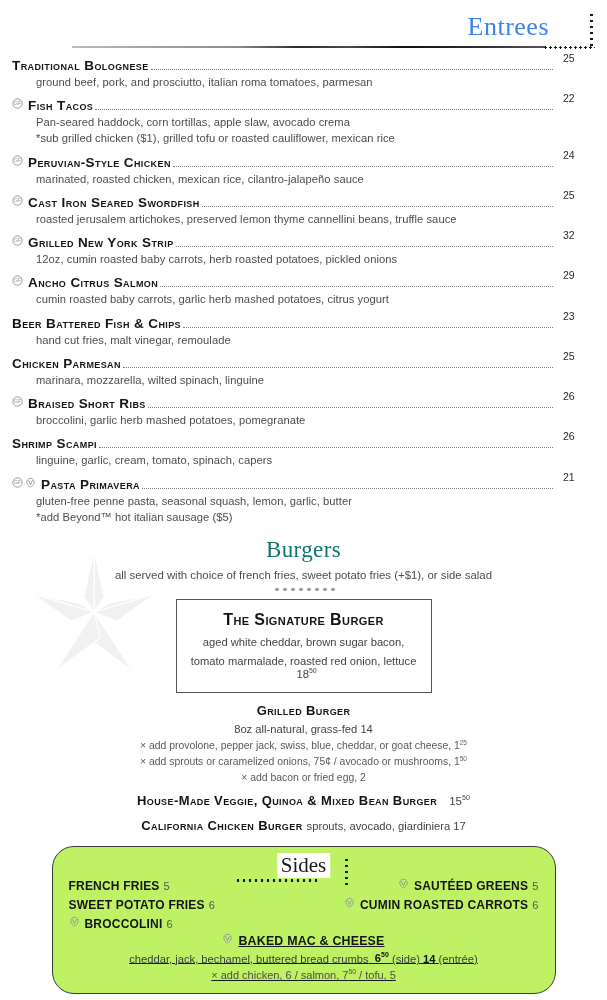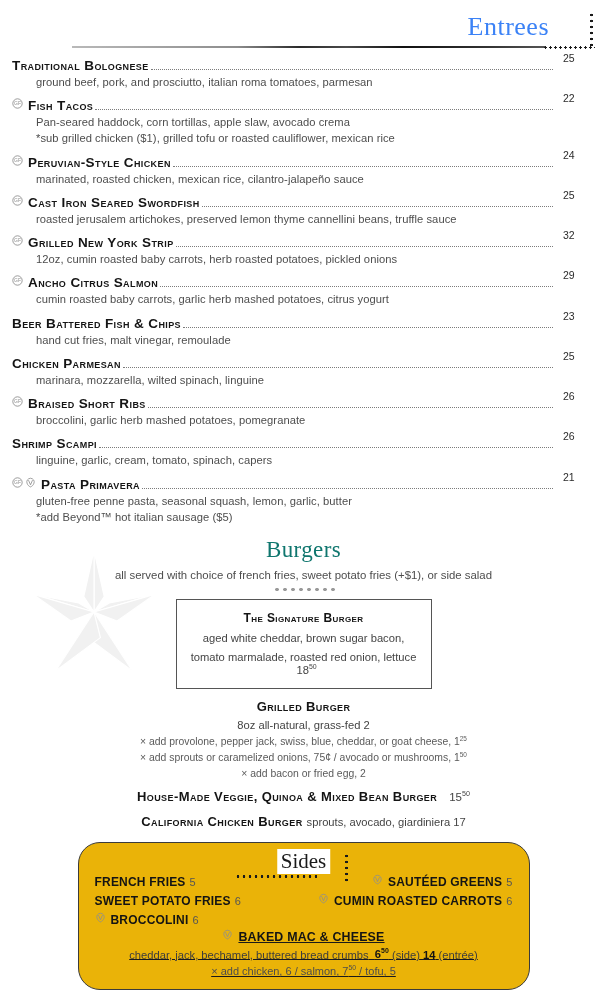--- a/index.html
+++ b/index.html
@@ -144,21 +144,21 @@
   }
   .signature-box {
     width: 256px;
     margin: 8px auto 0 auto;
     border: 1px solid #555;
     padding: 11px 8px 12px 8px;
     background: #fff;
   }
   .signature-name {
     font-weight: bold;
-    font-size: 12px;
+    font-size: 16px;
     font-variant: small-caps;
     text-transform: capitalize;
     letter-spacing: 0.4px;
     color: #141414;
   }
   .signature-line {
     font-size: 11.2px;
     color: #444;
     margin-top: 7px;
   }
@@ -173,26 +173,26 @@
   }
   .burger-sub { font-size: 11.2px; color: #444; margin-top: 5px; }
   .burger-add { font-size: 10.4px; color: #5a5a5a; margin-top: 4px; }
   .inline-desc { font-weight: normal; font-size: 11.2px; color: #444; font-variant: normal; text-transform: none; letter-spacing: 0; }
   sup { font-size: 0.62em; vertical-align: super; }
 
   
   .sides-box {
     position: relative;
     margin: 13px auto 0 auto;
-    width: 452px;
+    width: 504px;
     border: 1px solid #3b3b3b;
     border-radius: 22px;
     padding: 10px 16px 12px 16px;
     z-index: 2;
-    background: #eab308;
+    background: #bef264;
   }
   .sides-head { position: relative; height: 26px; }
   .sides-title {
     position: absolute;
     left: 50%;
     transform: translateX(-50%);
     top: -4px;
     font-family: "Liberation Serif", serif;
     font-size: 21px;
     color: #1a1a1a;
@@ -413,21 +413,21 @@
       <div class="signature-name">The Signature Burger</div>
       <div class="signature-line">aged white cheddar, brown sugar bacon,</div>
       <div class="signature-line">
         <span>tomato marmalade, roasted red onion, lettuce</span>
         <span>&nbsp;&nbsp;<span>18</span><sup>50</sup></span>
       </div>
     </div>
 
     <div class="burger-item">
       <div class="burger-name">Grilled Burger</div>
-      <div class="burger-sub">8oz all-natural, grass-fed   2</div>
+      <div class="burger-sub">8oz all-natural, grass-fed   14</div>
       <div class="burger-add">
         <span>× add provolone, pepper jack, swiss, blue, cheddar, or goat cheese, 1</span><sup>25</sup>
       </div>
       <div class="burger-add">
         <span>× add sprouts or caramelized onions, 75¢ / avocado or mushrooms, 1</span><sup>50</sup>
       </div>
       <div class="burger-add">× add bacon or fried egg, 2</div>
     </div>
 
     <div class="burger-item">

